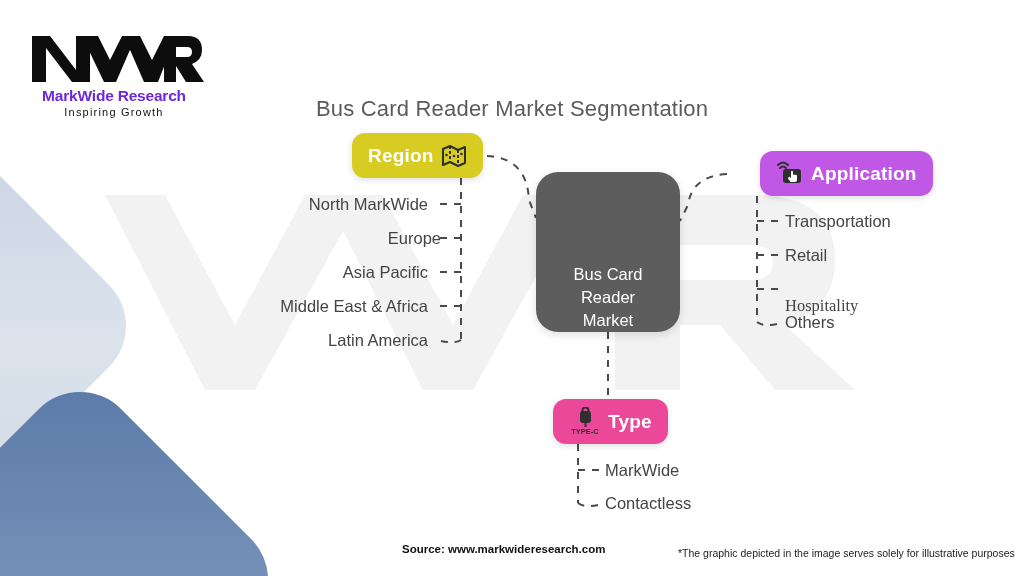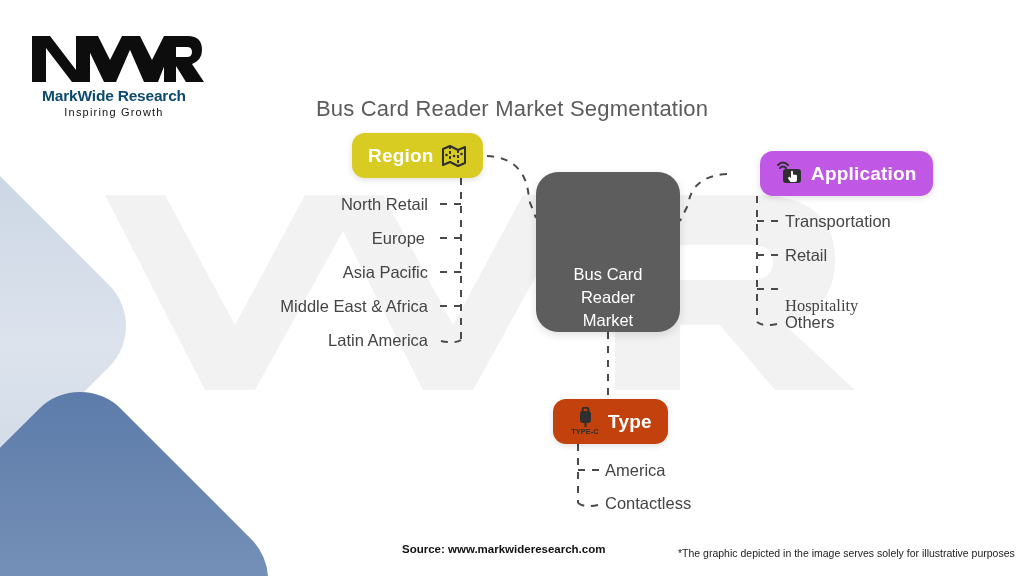--- a/index.html
+++ b/index.html
@@ -56,21 +56,21 @@
     position: absolute;
     left: 24px;
     top: 30px;
     width: 180px;
     text-align: center;
   }
   .logo-mark { display: block; }
   .logo-name {
     font-size: 15.5px;
     font-weight: bold;
-    color: #0c4a6e;
+    color: #6d28d9;
     letter-spacing: -0.2px;
     margin-top: 1px;
   }
   .logo-tagline {
     font-size: 11px;
     color: #111111;
     letter-spacing: 1.2px;
     margin-top: 1px;
   }
 
@@ -144,21 +144,21 @@
   }
   .badge-application {
     left: 730px;
     top: 151px;
     background: #c058e5;
     margin-left: 30px;
   }
   .badge-type {
     left: 553px;
     top: 399px;
-    background: #c2410c;
+    background: #ec4899;
   }
   .badge-icon {
     display: flex;
     align-items: center;
     justify-content: center;
   }
 
   
   .leaf {
     position: absolute;
@@ -290,30 +290,30 @@
       <svg width="32" height="30" viewBox="0 0 32 30">
         <rect x="11" y="4" width="11" height="12" rx="3" fill="#2f2f2f"></rect>
         <path d="M13.5 6 L13.5 3 Q13.5 0.5 16.5 0.5 Q19.5 0.5 19.5 3 L19.5 6" fill="none" stroke="#2f2f2f" stroke-width="2"></path>
         <path d="M16.5 16 L16.5 20" stroke="#2f2f2f" stroke-width="2"></path>
         <text x="16" y="27" font-family="Liberation Sans, sans-serif" font-size="7.5" font-weight="bold" fill="#2f2f2f" text-anchor="middle">TYPE-C</text>
       </svg>
     </span>
     <span class="badge-label">Type</span>
   </div>
 
-  <div class="leaf leaf-right" style="left:128px; top:195px; width:300px;">North Retail</div>
-  <div class="leaf leaf-right" style="left:125px; top:229px; width:300px;">Europe</div>
+  <div class="leaf leaf-right" style="left:128px; top:195px; width:300px;">North MarkWide</div>
+  <div class="leaf leaf-right" style="left:141px; top:229px; width:300px;">Europe</div>
   <div class="leaf leaf-right" style="left:128px; top:263px; width:300px;">Asia Pacific</div>
   <div class="leaf leaf-right" style="left:128px; top:297px; width:300px;">Middle East &amp; Africa</div>
   <div class="leaf leaf-right" style="left:128px; top:331px; width:300px;">Latin America</div>
 
   <div class="leaf leaf-left" style="left:785px; top:212px;">Transportation</div>
   <div class="leaf leaf-left" style="left:785px; top:246px;">Retail</div>
   <div class="leaf leaf-left" style="left:785px; top:296px;font-family:Liberation Serif, serif;">Hospitality</div>
   <div class="leaf leaf-left" style="left:785px; top:313px;">Others</div>
 
-  <div class="leaf leaf-left" style="left:605px; top:461px;">America</div>
+  <div class="leaf leaf-left" style="left:605px; top:461px;">MarkWide</div>
   <div class="leaf leaf-left" style="left:605px; top:494px;">Contactless</div>
 
   <div class="source">Source: www.markwideresearch.com</div>
   <div class="disclaimer">*The graphic depicted in the image serves solely for illustrative purposes</div>
 
 </div>
 
 </body></html>

